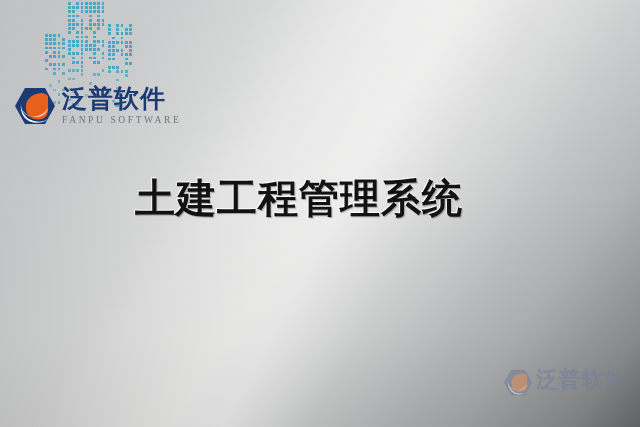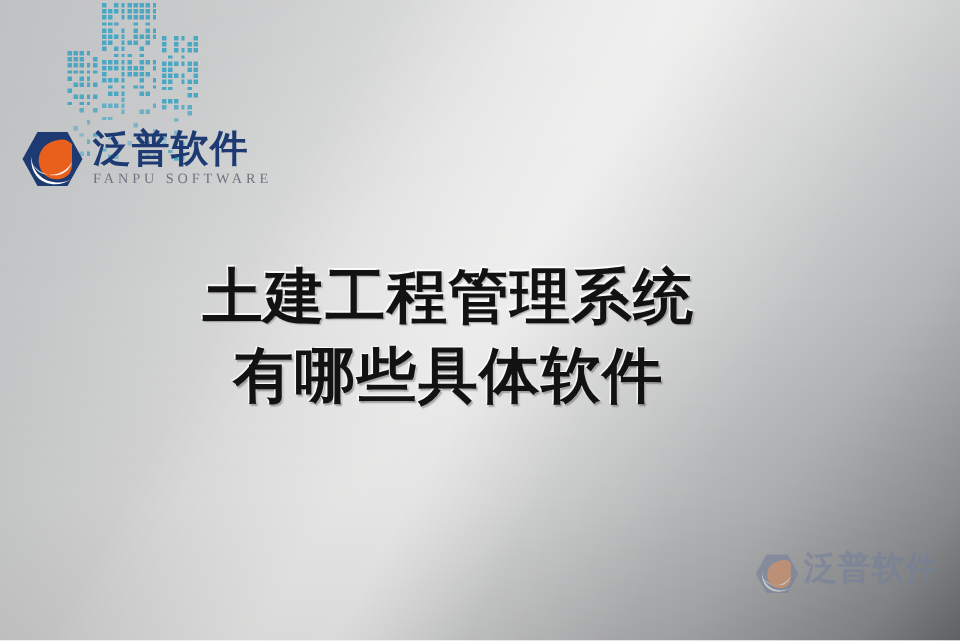--- a/index.html
+++ b/index.html
@@ -402,21 +402,20 @@
 
     <div id="logo-text-block">
       <div id="logo-cn">泛普软件</div>
       <div id="logo-en">FANPU SOFTWARE</div>
     </div>
 
   </div>
 
   <div id="headline">
     <div class="hl-line">土建工程管理系统</div>
-    <div class="hl-line">有哪些具体软件</div>
   </div>
 
   <div id="watermark">
 
     <div id="wm-mark">
       <svg width="30" height="27" viewBox="0 0 42 38" xmlns="http://www.w3.org/2000/svg">
         <polygon points="11,1 31,1 41,19 31,37 11,37 1,19" fill="#74809a"></polygon>
         <path d="M27,6 C16,7 11,14 12,22 C12.8,28.5 18,33 25,32.5 C30,32 33.5,29 34,24 L34,9 C32,7 29.5,5.8 27,6 Z" fill="#d08a5e"></path>
         <path d="M7,17 C7,26 13,33.5 22.5,34.5 C27,35 31,34 34,32 C29,36 22,37 16,34.5 C9.5,31.8 6,25 7,17 Z" fill="#e7e7e6"></path>
         <path d="M34,21 C31,26.5 25,30 18,29.5 C13,29 9.5,26.5 8,22.5 C11,27.5 17,30.5 24,29.8 C29,29.2 32.5,26 34,21 Z" fill="#e7e7e6" opacity="0.9"></path>

